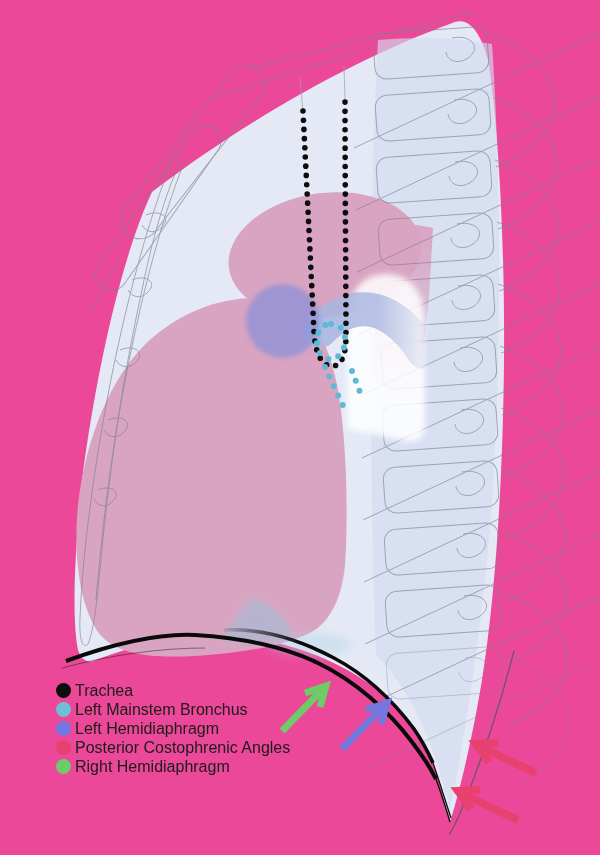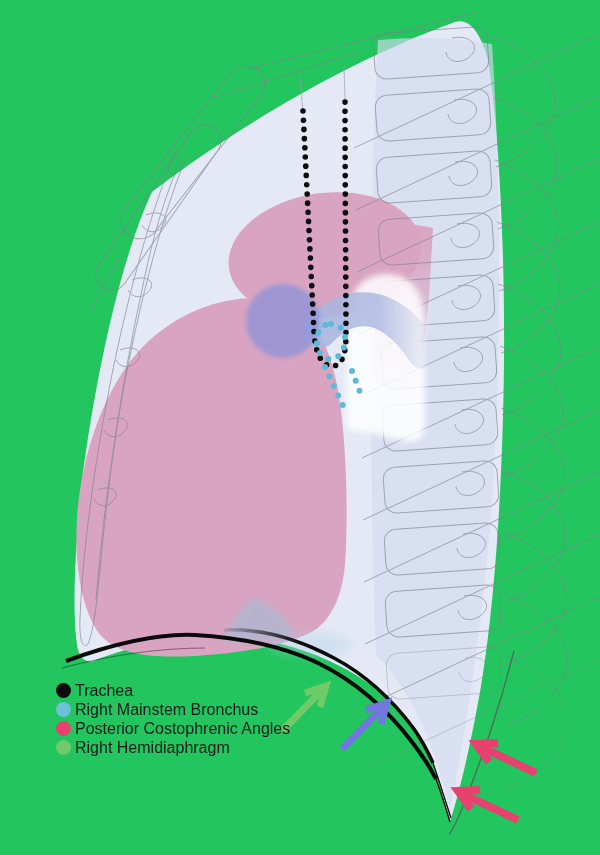--- a/index.html
+++ b/index.html
@@ -1,16 +1,16 @@
 <!DOCTYPE html>
 <html><head>
 <meta charset="utf-8">
 <style>
   html,body{margin:0;padding:0;background:#ffffff;}
-  #stage{position:relative;width:600px;height:855px;background:#22c55e;overflow:hidden;
+  #stage{position:relative;width:600px;height:855px;background:#ec4899;overflow:hidden;
          font-family:"Liberation Sans", sans-serif;}
   #illustration{position:absolute;left:0;top:0;}
   #legend{position:absolute;left:56px;top:681px;display:flex;flex-direction:column;gap:0;}
   .legend-row{display:flex;align-items:center;height:19px;}
   .legend-dot{width:15px;height:15px;border-radius:50%;flex:0 0 15px;margin-right:4px;}
   .legend-label{font-size:16px;color:#1b1b1b;letter-spacing:0;white-space:nowrap;line-height:19px;}
 </style>
 </head>
 <body>
 
@@ -157,21 +157,25 @@
   </g>
 </svg>
 
 <div id="legend">
   <div class="legend-row">
     <span class="legend-dot" style="background: rgb(13, 13, 13);"></span>
     <span class="legend-label">Trachea</span>
   </div>
   <div class="legend-row">
     <span class="legend-dot" style="background: rgb(108, 192, 216);"></span>
-    <span class="legend-label">Right Mainstem Bronchus</span>
+    <span class="legend-label">Left Mainstem Bronchus</span>
+  </div>
+  <div class="legend-row">
+    <span class="legend-dot" style="background: rgb(114, 119, 222);"></span>
+    <span class="legend-label">Left Hemidiaphragm</span>
   </div>
   <div class="legend-row">
     <span class="legend-dot" style="background: rgb(232, 65, 111);"></span>
     <span class="legend-label">Posterior Costophrenic Angles</span>
   </div>
   <div class="legend-row">
     <span class="legend-dot" style="background: rgb(111, 202, 104);"></span>
     <span class="legend-label">Right Hemidiaphragm</span>
   </div>
 </div>

